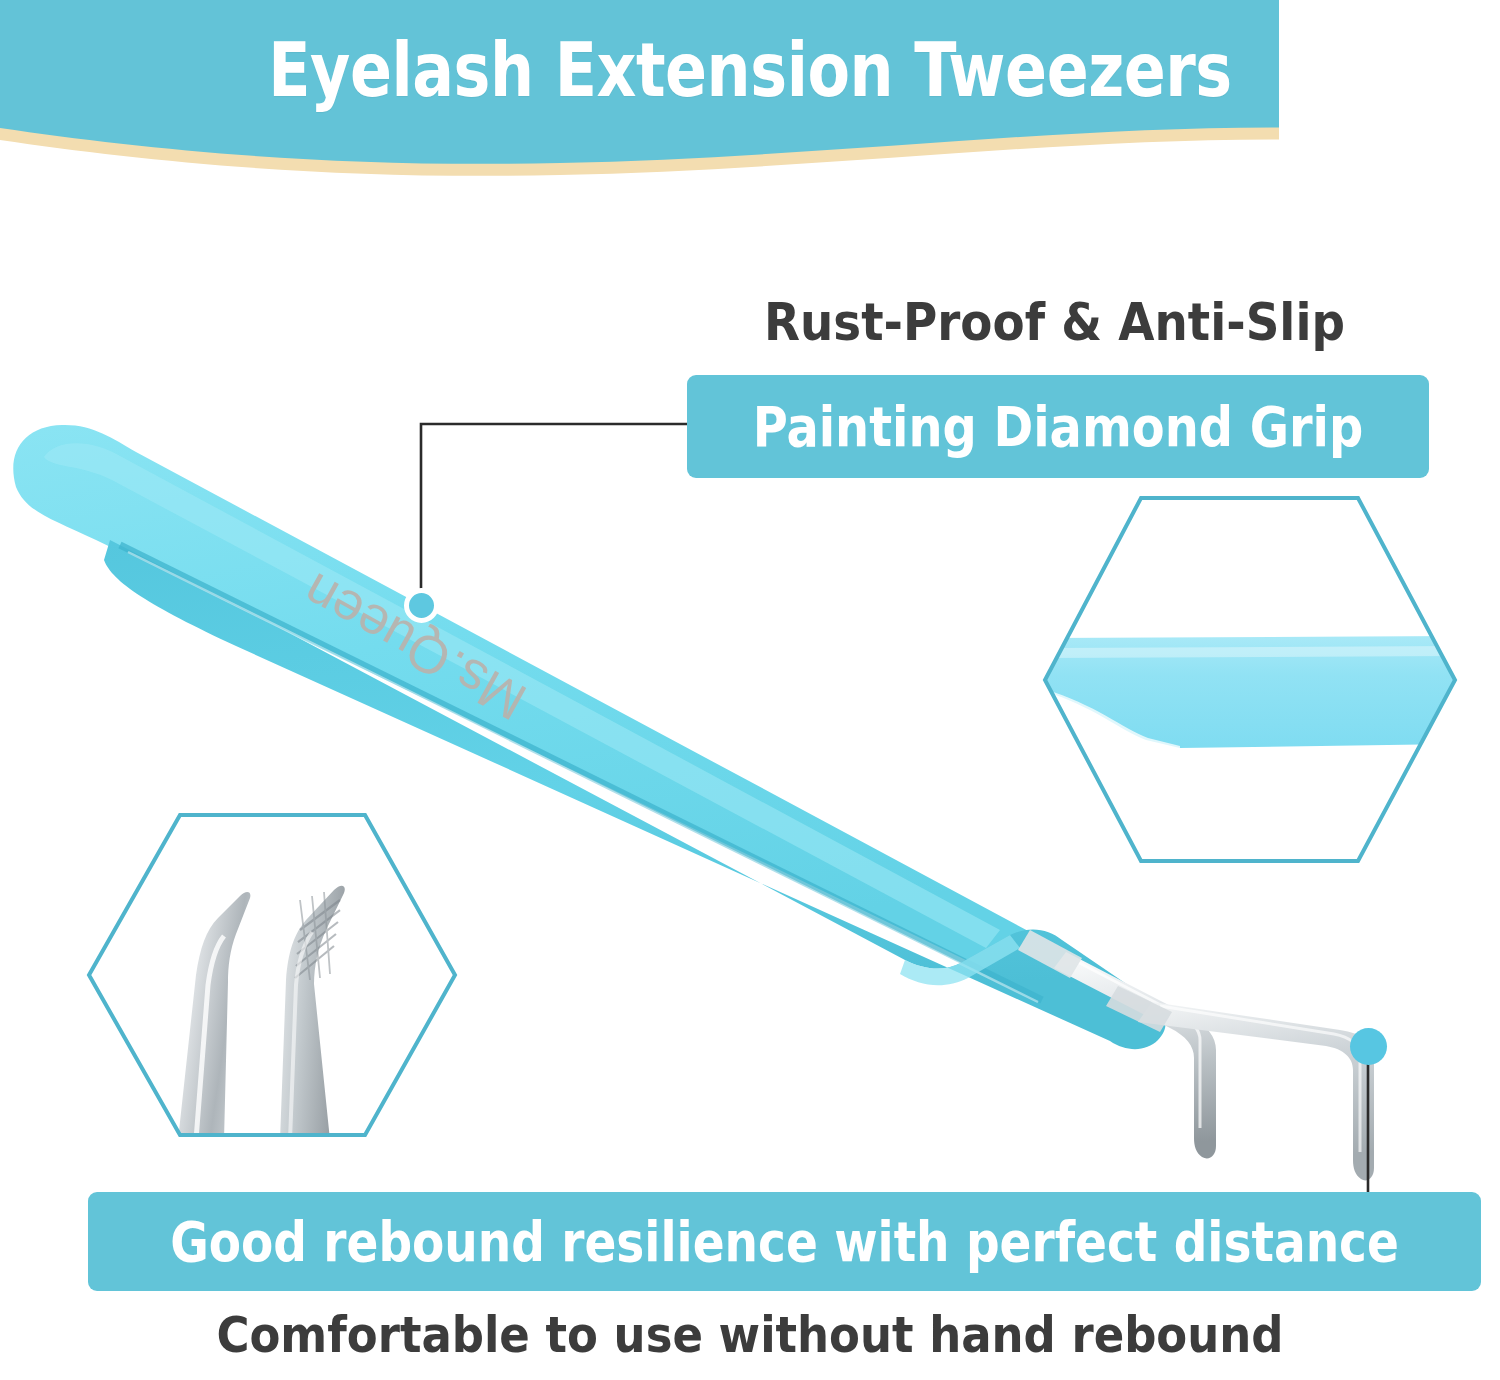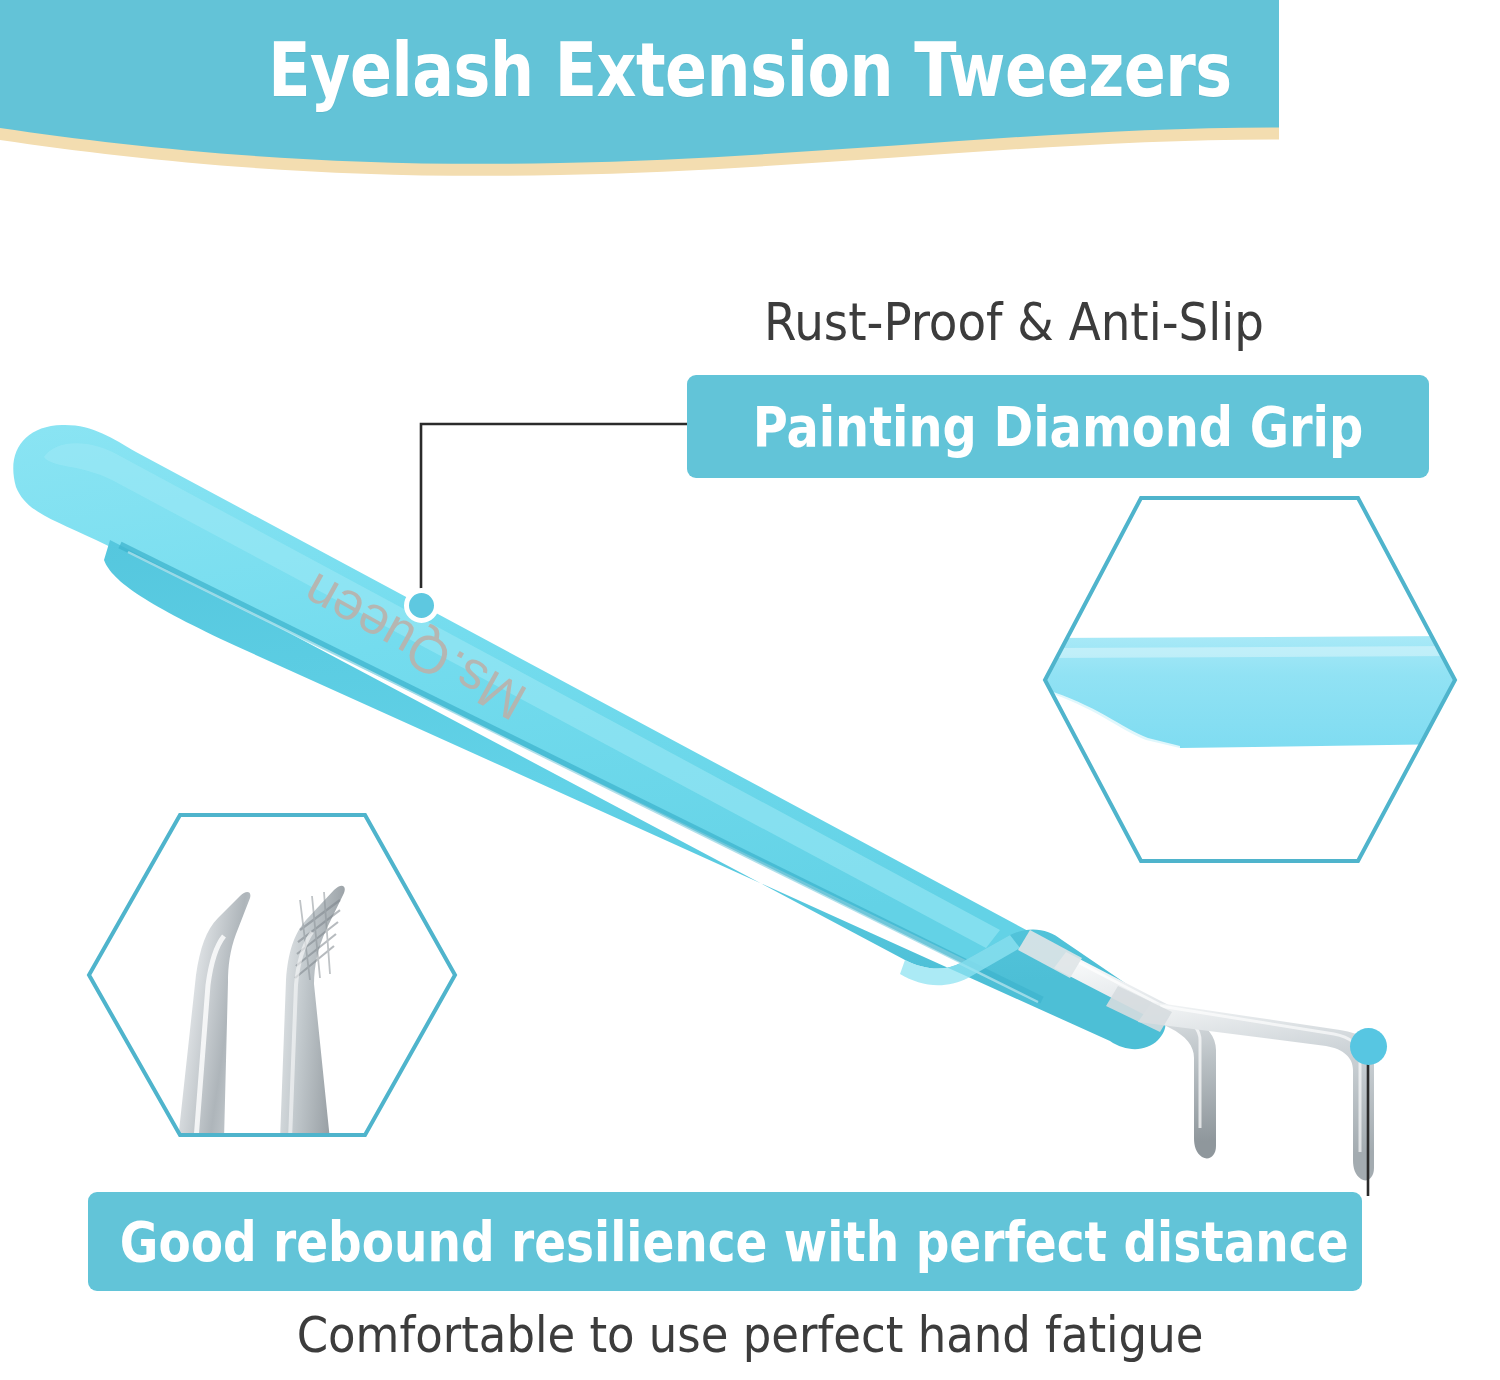--- a/index.html
+++ b/index.html
@@ -28,21 +28,21 @@
     transform-origin:center top;
     white-space:nowrap;
     text-shadow:0 1px 1px rgba(0,0,0,.05);
   }
 
   
   .sub-gray{
     position:absolute;
     color:#3c3c3c;
     font-family:"Liberation Sans Narrow","DejaVu Sans Condensed","Liberation Sans",sans-serif;
-    font-weight:400;
+    font-weight:700;
     white-space:nowrap;
     transform-origin:left top;
   }
   .banner{
     position:absolute;
     background:#62c4d8;
     border-radius:9px;
     display:flex;align-items:center;
     box-sizing:border-box;
   }
@@ -272,19 +272,19 @@
   <div class="dot" style="left:404px;top:588px;width:35px;height:35px;"></div>
 
   <div class="dot-plain" style="left:1350px;top:1028px;width:37px;height:37px;"></div>
 
   <div class="sub-gray" style="left:764px;top:292px;font-size:52px;line-height:60px;">Rust-Proof &amp; Anti-Slip</div>
 
   <div class="banner" style="left:687px;top:375px;width:742px;height:103px;">
     <span style="font-size:56px;line-height:64px;">Painting Diamond Grip</span>
   </div>
 
-  <div class="banner" style="left:88px;top:1192px;width:1274px;height:99px;">
+  <div class="banner" style="left:88px;top:1192px;width:1393px;height:99px;">
     <span style="font-size:55px;line-height:62px;">Good rebound resilience with perfect distance</span>
   </div>
 
-  <div class="sub-gray" style="left:0;top:1306px;width:1500px;text-align:center;font-size:50px;line-height:58px;">Comfortable to use perfect hand fatigue</div>
+  <div class="sub-gray" style="left:0;top:1306px;width:1500px;text-align:center;font-size:50px;line-height:58px;">Comfortable to use without hand rebound</div>
 
 </div>
 
 </body></html>

